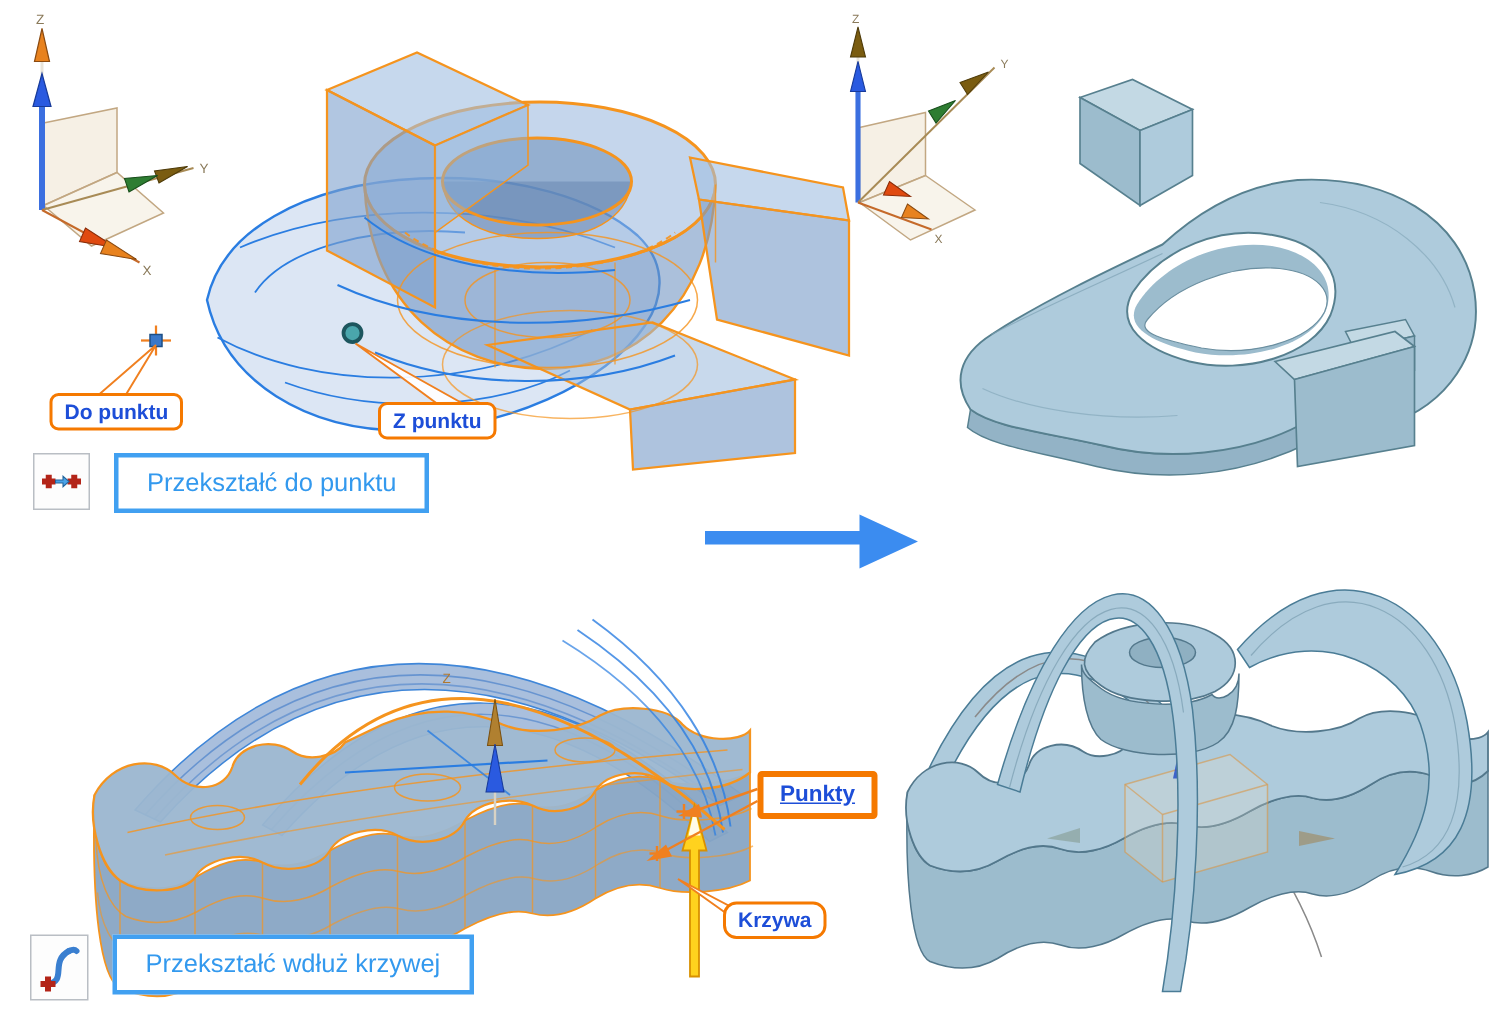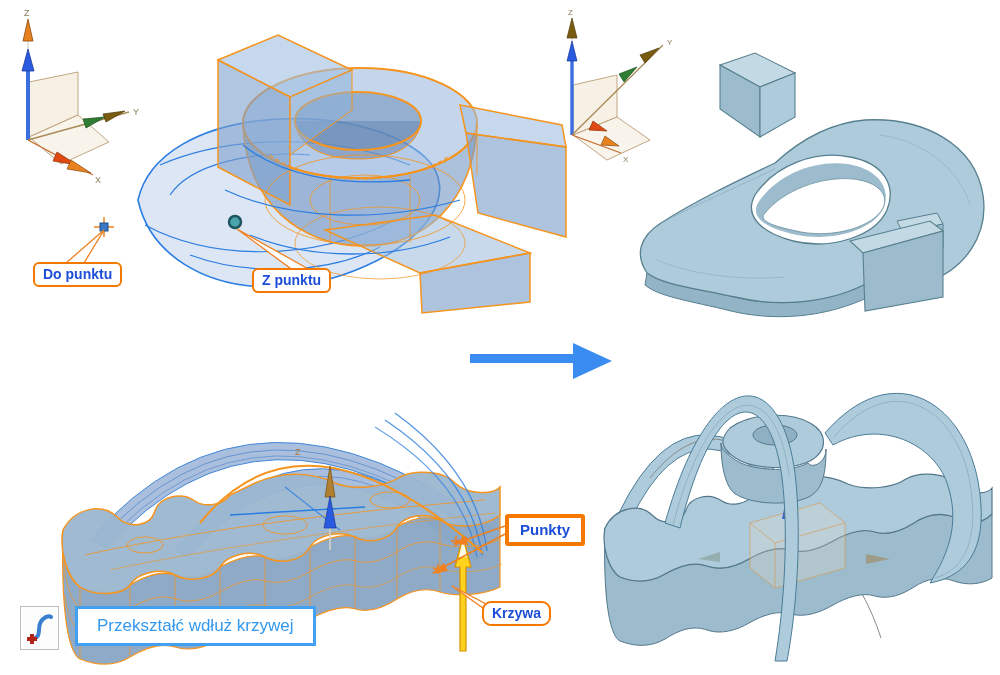--- a/index.html
+++ b/index.html
@@ -11,21 +11,21 @@
   svg{display:block;overflow:visible;}
   svg text{font-family:"Liberation Sans", sans-serif;}
 
   
   .callout{
     position:absolute;background:#ffffff;color:#1d4ed8;
     border:2px solid #f57900;border-radius:6px;
     font-size:14px;font-weight:700;line-height:1;
     padding:3px 8px 4px 8px;white-space:nowrap;z-index:20;
   }
-  .callout.thick{border-width:4px;border-radius:3px;padding:4px 11px 5px 11px;font-size:15px;}
+  .callout.thick{border-width:4px;border-radius:3px;padding:4px 11px 5px 11px;font-size:15px;text-decoration:underline;}
   .callout.round{border-radius:9px;}
 
   
   .tool-row{position:absolute;display:flex;align-items:flex-start;z-index:20;}
   .tool-icon{
     width:36px;height:36px;background:#fdfdfd;border:1px solid #b9bec4;
     display:flex;align-items:center;justify-content:center;flex:0 0 auto;
   }
   .tool-label{
     background:#ffffff;color:#3399ee;border:3px solid #41a0f1;
@@ -255,22 +255,36 @@
     </g>
 
     <polygon points="452,586 497,618 513,618" fill="rgba(255,255,255,0.92)" stroke="#f08020" stroke-width="1.3"></polygon>
   </svg>
 
   <div class="callout" style="left:33px;top:262px">Do punktu</div>
   <div class="callout" style="left:252px;top:268px">Z punktu</div>
   <div class="callout thick" style="left:505px;top:514px">Punkty</div>
   <div class="callout round" style="left:482px;top:601px">Krzywa</div>
 
-
-  <div class="tool-row" style="left:20px;top:606px">
+  <div class="tool-row" style="left:22px;top:302px">
+    <div class="tool-icon">
+      <svg width="30" height="30" viewBox="0 0 30 30">
+        <g fill="#b32418">
+          <rect x="2" y="13" width="9" height="4"></rect>
+            <rect x="4.5" y="10.5" width="4" height="9"></rect>
+          <rect x="19" y="13" width="9" height="4"></rect>
+            <rect x="21.5" y="10.5" width="4" height="9"></rect>
+        </g>
+        <polygon points="11,14 16,14 16,11.5 20,15 16,18.5 16,16 11,16" fill="#4aa3e8" stroke="#23659c" stroke-width="0.7"></polygon>
+      </svg>
+    </div>
+    <div class="tool-label" id="tool1-label">Przekształć do punktu</div>
+  </div>
+
+  <div class="tool-row" style="left:20px;top:623px">
     <div class="tool-icon" id="tool2-icon">
       <svg width="30" height="36" viewBox="0 0 30 36">
         <path d="M 7,29 C 20,27 8,14 21,7" fill="none" stroke="#3a7fd0" stroke-width="4" stroke-linecap="round"></path>
         <path d="M 21,7 C 23,6 25,6 26,7" fill="none" stroke="#3a7fd0" stroke-width="4" stroke-linecap="round"></path>
         <g fill="#b32418">
           <rect x="2" y="27" width="10" height="4"></rect>
             <rect x="5" y="24" width="4" height="10"></rect>
         </g>
       </svg>
     </div>

